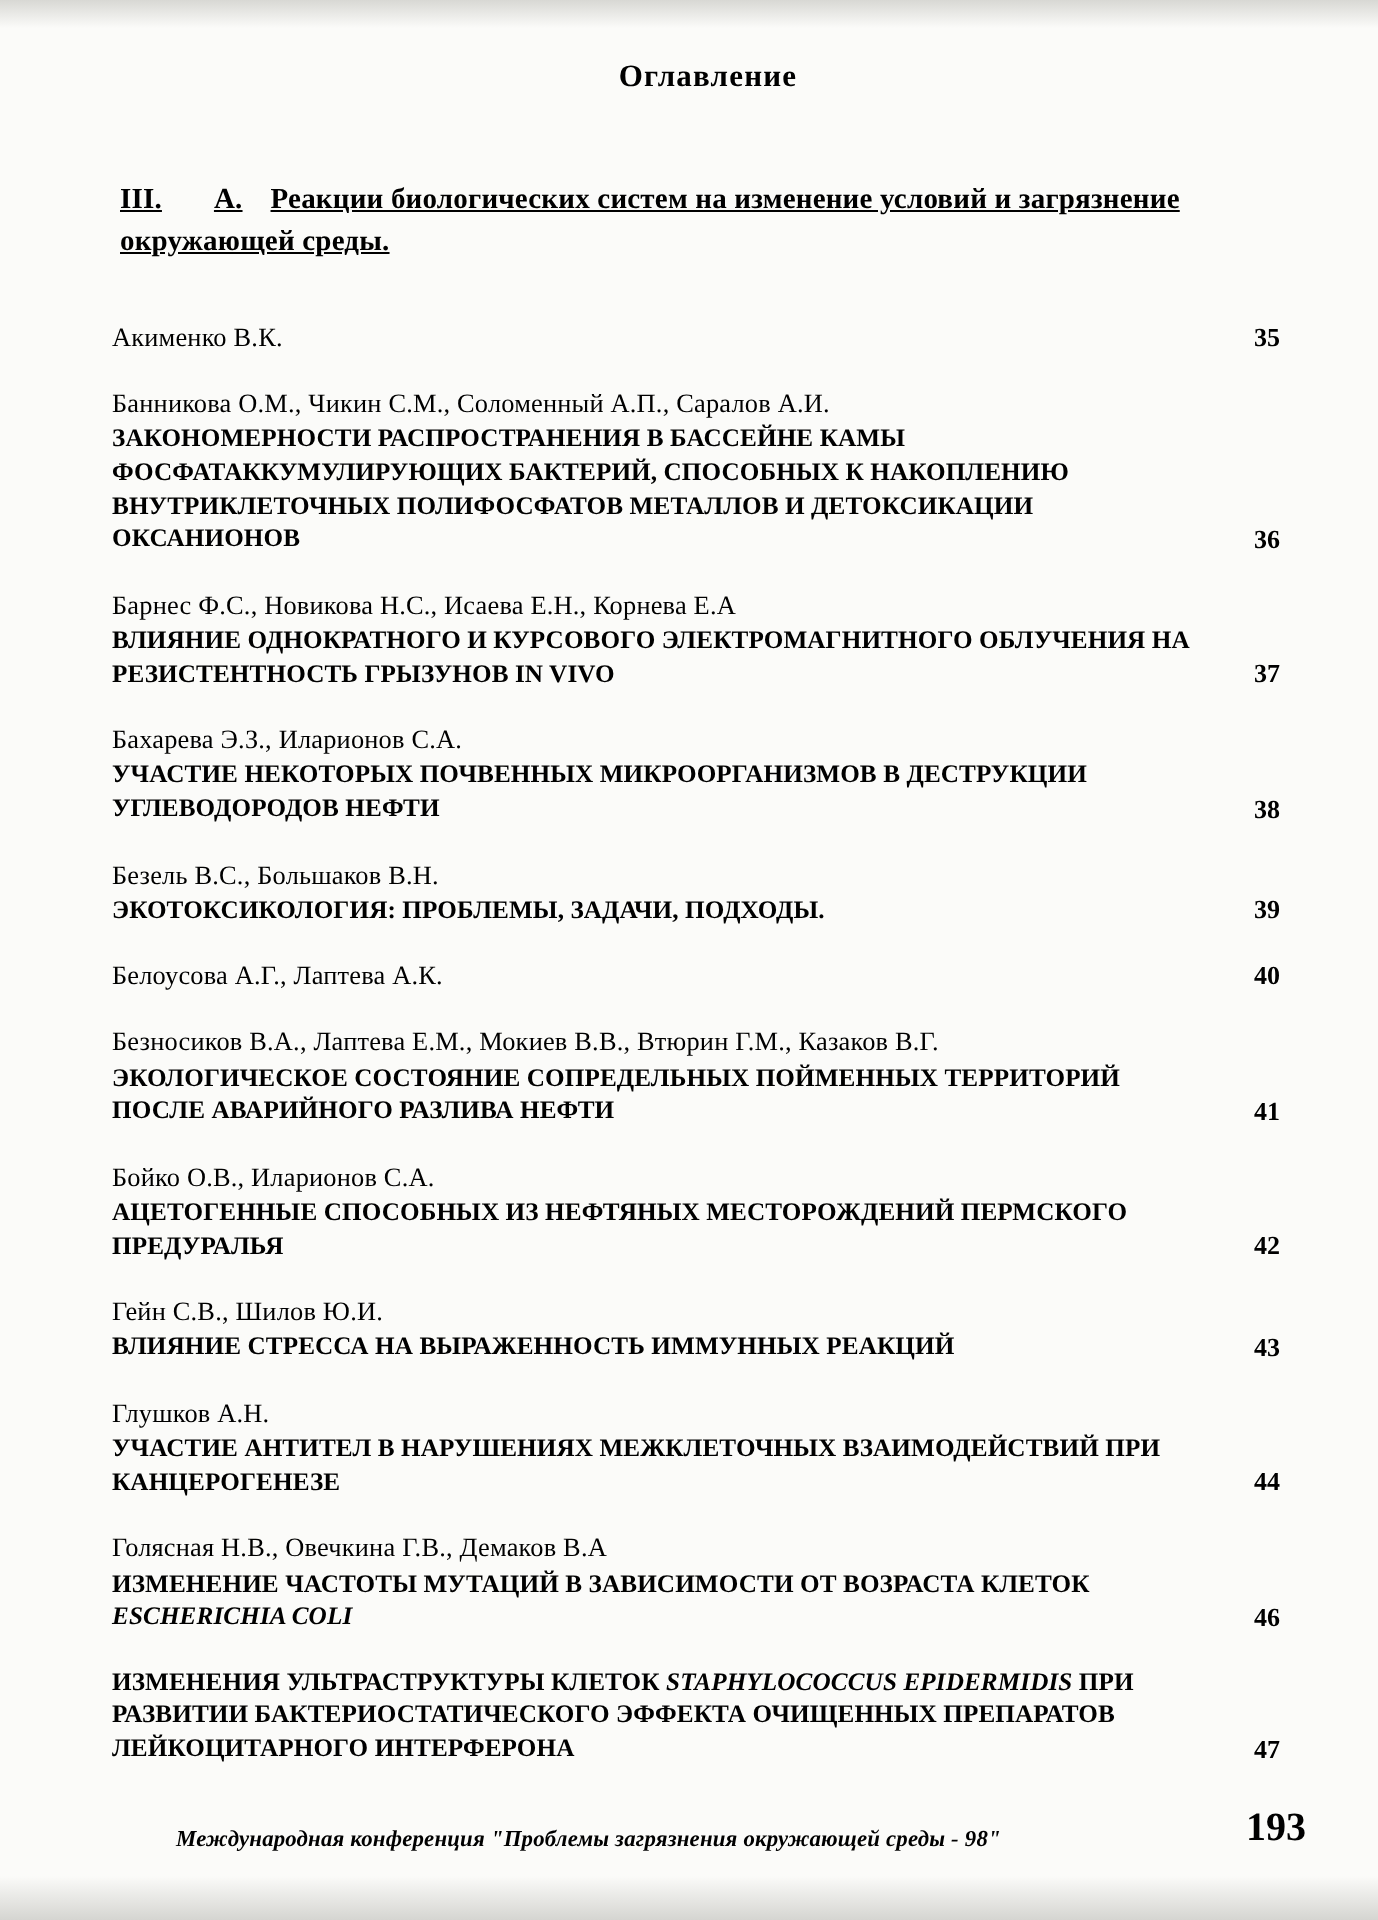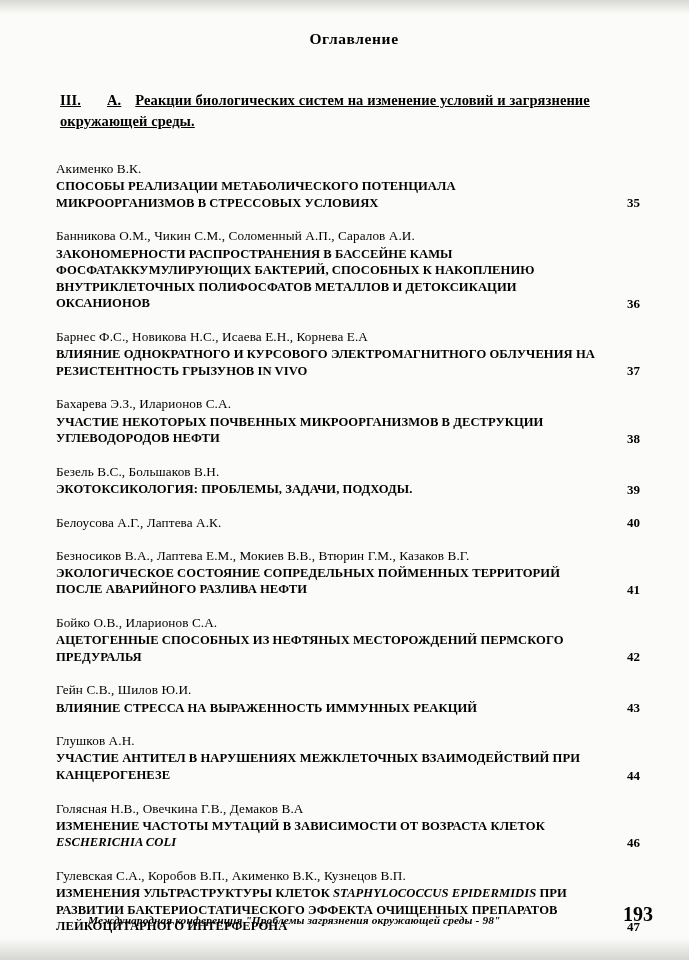--- a/index.html
+++ b/index.html
@@ -130,21 +130,20 @@
 
     <div class="doc-title">Оглавление</div>
 
     <div class="section-head">
       <span class="num">III.</span><span class="letter">А.</span><span>Реакции биологических систем на изменение условий и загрязнение окружающей среды.</span>
     </div>
 
     <div class="toc">
         <div class="entry">
           <div class="authors">Акименко В.К.</div>
-          <div class="etitle">СПОСОБЫ РЕАЛИЗАЦИИ МЕТАБОЛИЧЕСКОГО ПОТЕНЦИАЛА МИКРООРГАНИЗМОВ В СТРЕССОВЫХ УСЛОВИЯХ</div>
           <div class="page-num">35</div>
         </div>
         <div class="entry">
           <div class="authors">Банникова О.М., Чикин С.М., Соломенный А.П., Саралов А.И.</div>
           <div class="etitle">ЗАКОНОМЕРНОСТИ РАСПРОСТРАНЕНИЯ В БАССЕЙНЕ КАМЫ ФОСФАТАККУМУЛИРУЮЩИХ БАКТЕРИЙ, СПОСОБНЫХ К НАКОПЛЕНИЮ ВНУТРИКЛЕТОЧНЫХ ПОЛИФОСФАТОВ МЕТАЛЛОВ И ДЕТОКСИКАЦИИ ОКСАНИОНОВ</div>
           <div class="page-num">36</div>
         </div>
         <div class="entry">
           <div class="authors">Барнес Ф.С., Новикова Н.С., Исаева Е.Н., Корнева Е.А</div>
           <div class="etitle">ВЛИЯНИЕ ОДНОКРАТНОГО И КУРСОВОГО ЭЛЕКТРОМАГНИТНОГО ОБЛУЧЕНИЯ НА РЕЗИСТЕНТНОСТЬ ГРЫЗУНОВ IN VIVO</div>
@@ -183,21 +182,20 @@
           <div class="authors">Глушков А.Н.</div>
           <div class="etitle">УЧАСТИЕ АНТИТЕЛ В НАРУШЕНИЯХ МЕЖКЛЕТОЧНЫХ ВЗАИМОДЕЙСТВИЙ ПРИ КАНЦЕРОГЕНЕЗЕ</div>
           <div class="page-num">44</div>
         </div>
         <div class="entry">
           <div class="authors">Голясная Н.В., Овечкина Г.В., Демаков В.А</div>
           <div class="etitle"><span>ИЗМЕНЕНИЕ ЧАСТОТЫ МУТАЦИЙ В ЗАВИСИМОСТИ ОТ ВОЗРАСТА КЛЕТОК </span><span class="ital">ESCHERICHIA COLI</span></div>
           <div class="page-num">46</div>
         </div>
         <div class="entry">
-          <div class="authors">Гулевская С.А., Коробов В.П., Акименко В.К., Кузнецов В.П.</div>
           <div class="etitle"><span>ИЗМЕНЕНИЯ УЛЬТРАСТРУКТУРЫ КЛЕТОК </span><span class="ital">STAPHYLOCOCCUS EPIDERMIDIS</span><span> ПРИ РАЗВИТИИ БАКТЕРИОСТАТИЧЕСКОГО ЭФФЕКТА ОЧИЩЕННЫХ ПРЕПАРАТОВ ЛЕЙКОЦИТАРНОГО ИНТЕРФЕРОНА</span></div>
           <div class="page-num">47</div>
         </div>
       </div>
 
   </div>
 
   <div class="footer">
     <div class="footer-text">Международная конференция "Проблемы загрязнения окружающей среды - 98"</div>
     <div class="footer-page">193</div>

